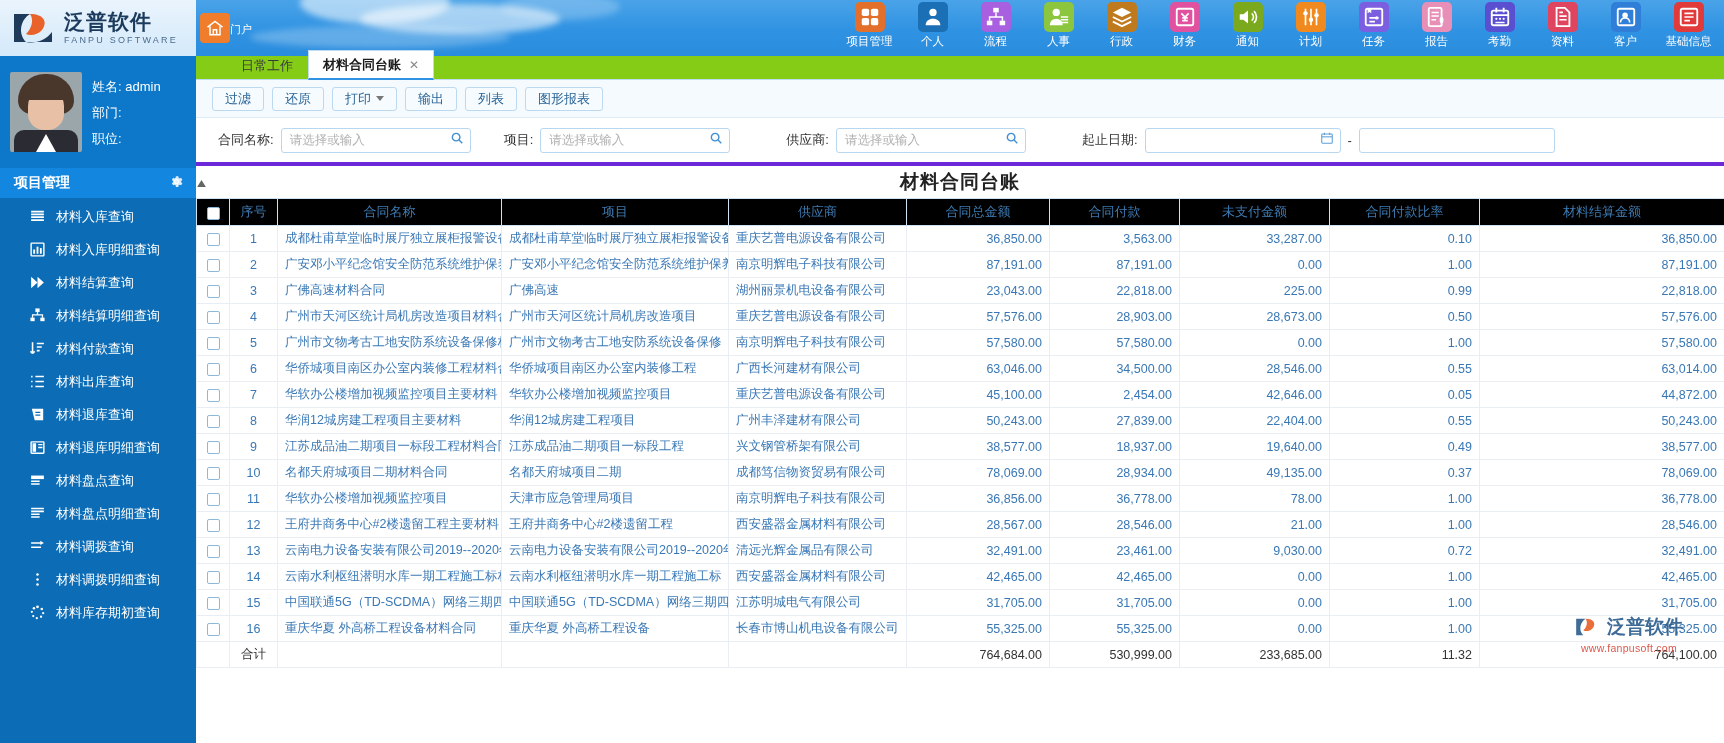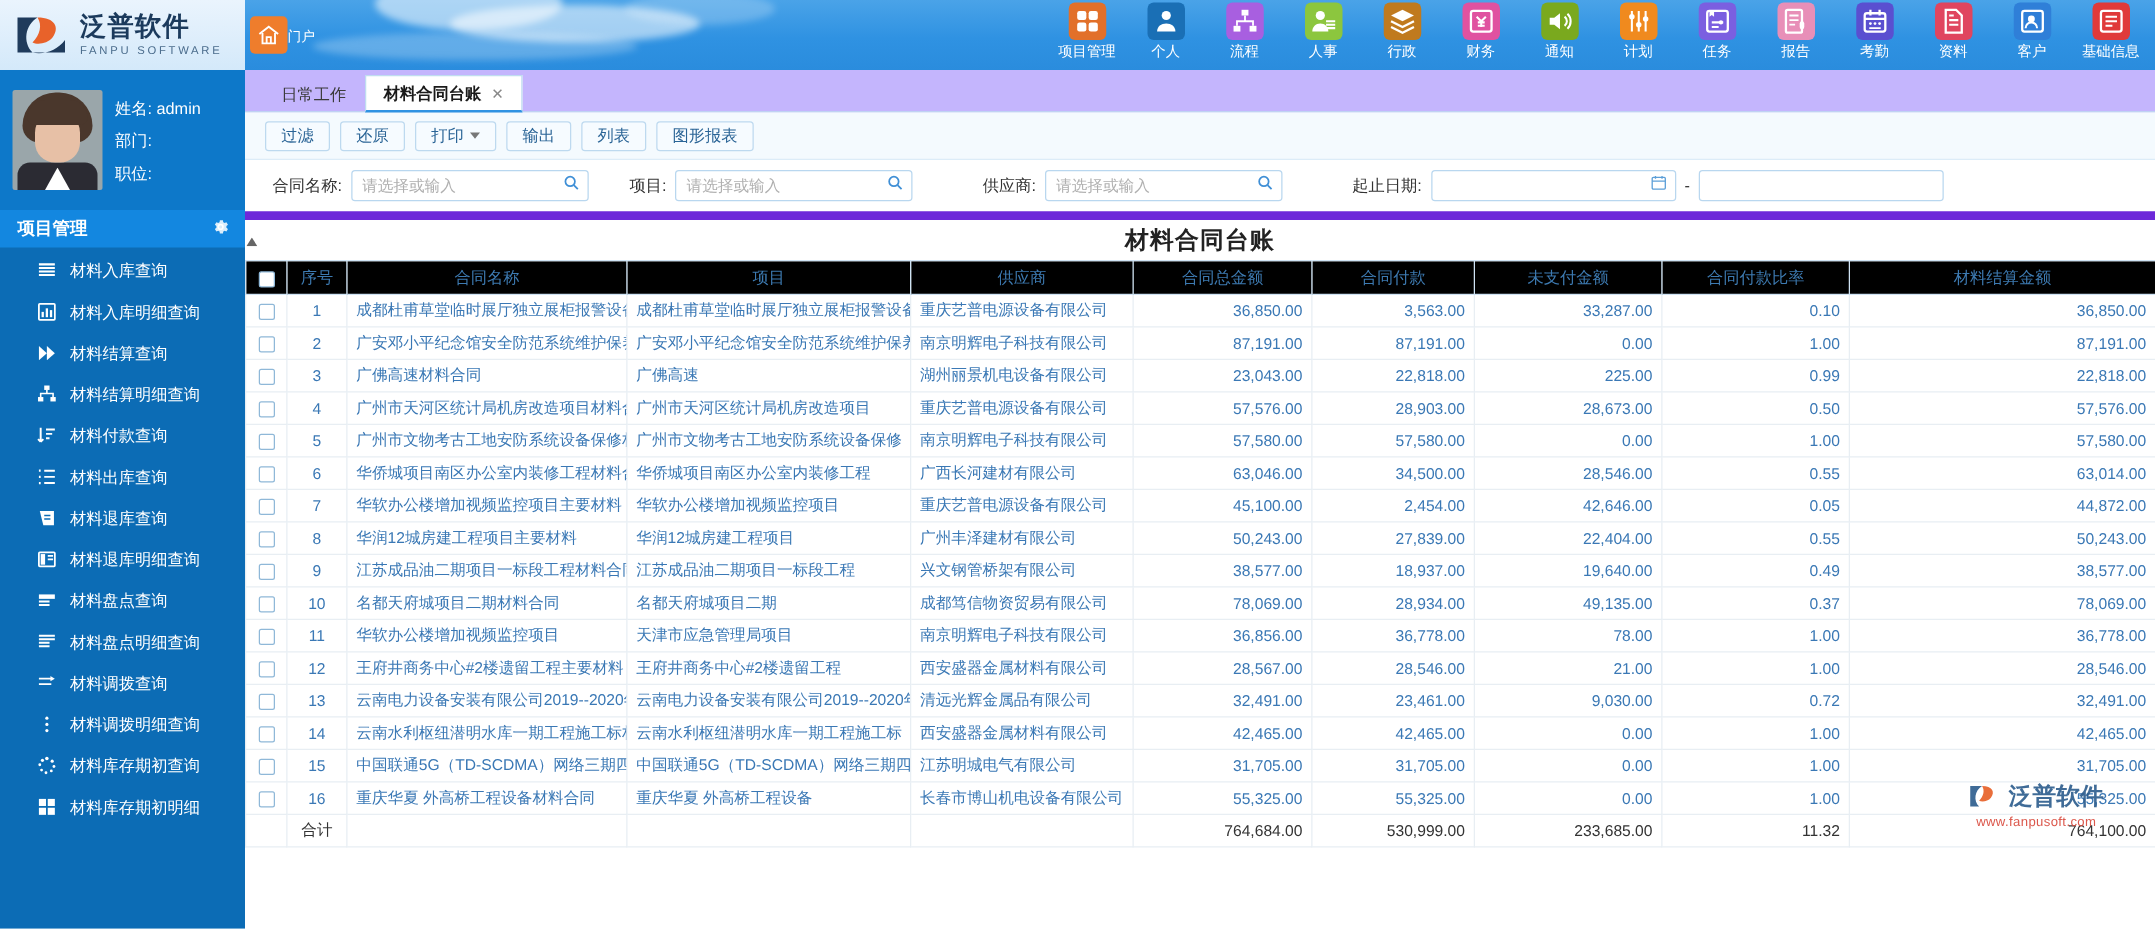--- a/index.html
+++ b/index.html
@@ -90,22 +90,22 @@
     padding-left:28px; color:#fff; font-size:13px; cursor:pointer; white-space:nowrap;
   }
   .menuitem .mi{ width:18px; height:18px; flex:none; display:flex; align-items:center; justify-content:center;}
 
   
   .content{
     position:absolute; left:196px; top:56px; width:1528px; height:687px;
     background:#fff;
   }
   .tabstrip{
-    height:34px; background:#c4b5fd; border-bottom:1px solid #bfdcf0;
-    display:flex; align-items:flex-end; padding-left:14px;
+    height:24px; background:#84cc16; border-bottom:1px solid #bfdcf0;
+    display:flex; align-items:flex-end; padding-left:30px;
   }
   .tab{
     height:30px; padding:0 14px; display:flex; align-items:center; gap:6px;
     font-size:13px; color:#3a3a3a; cursor:pointer; border:1px solid transparent;
     border-bottom:none; position:relative; top:1px;
   }
   .tab.active{
     background:#fff; border-color:#bfdcf0; color:#1a1a1a; font-weight:bold;
     border-bottom:2px solid #2f92e2;
   }
@@ -116,21 +116,21 @@
     display:flex; align-items:center; gap:8px; padding-left:16px;
   }
   .tbtn{
     height:24px; min-width:48px; padding:0 12px; background:#f6fbff;
     border:1px solid #bdd9ef; border-radius:3px; color:#2a6496; font-size:13px;
     display:flex; align-items:center; justify-content:center; gap:5px; cursor:pointer;
   }
   .caret{ width:0;height:0;border-left:4px solid transparent;border-right:4px solid transparent;border-top:5px solid #777; }
 
   .filterbar{
-    height:48px; background:#fff; border-bottom:7px solid #6d28d9;
+    height:48px; background:#fff; border-bottom:4px solid #6d28d9;
     display:flex; align-items:center; padding-left:22px; gap:10px;
   }
   .fgroup{ display:flex; align-items:center; gap:7px; }
   .flabel{ font-size:13px; color:#333; white-space:nowrap; }
   .finput{
     height:25px; border:1px solid #b9d7ef; border-radius:3px; background:#fff;
     display:flex; align-items:center; padding:0 6px 0 8px; position:relative;
   }
   .finput input{
     border:none; outline:none; font-size:12.5px; color:#333; background:transparent;
@@ -508,31 +508,20 @@
               <circle cx="18" cy="7" r="1.8" fill="#fff"></circle>
               <circle cx="20" cy="13" r="1.6" fill="#fff"></circle>
               <circle cx="17" cy="18" r="1.6" fill="#fff"></circle>
               <circle cx="11" cy="20" r="1.6" fill="#fff"></circle>
               <circle cx="6" cy="17" r="1.6" fill="#fff"></circle>
               <circle cx="4" cy="11" r="1.6" fill="#fff"></circle>
               <circle cx="7" cy="6" r="1.8" fill="#fff"></circle>
             </svg>
           </span>
           <span>材料库存期初查询</span>
-        </div>
-        <div class="menuitem">
-          <span class="mi">
-            <svg width="17" height="17" viewBox="0 0 24 24">
-              <rect x="3" y="3" width="8" height="8" fill="#fff"></rect>
-              <rect x="13" y="3" width="8" height="8" fill="#fff"></rect>
-              <rect x="3" y="13" width="8" height="8" fill="#fff"></rect>
-              <rect x="13" y="13" width="8" height="8" fill="#fff"></rect>
-            </svg>
-          </span>
-          <span>材料库存期初明细</span>
         </div>
       </div>
   </div>
 
   <div class="content">
 
     <div class="tabstrip">
         <div class="tab">
           <span>日常工作</span>
         </div>

